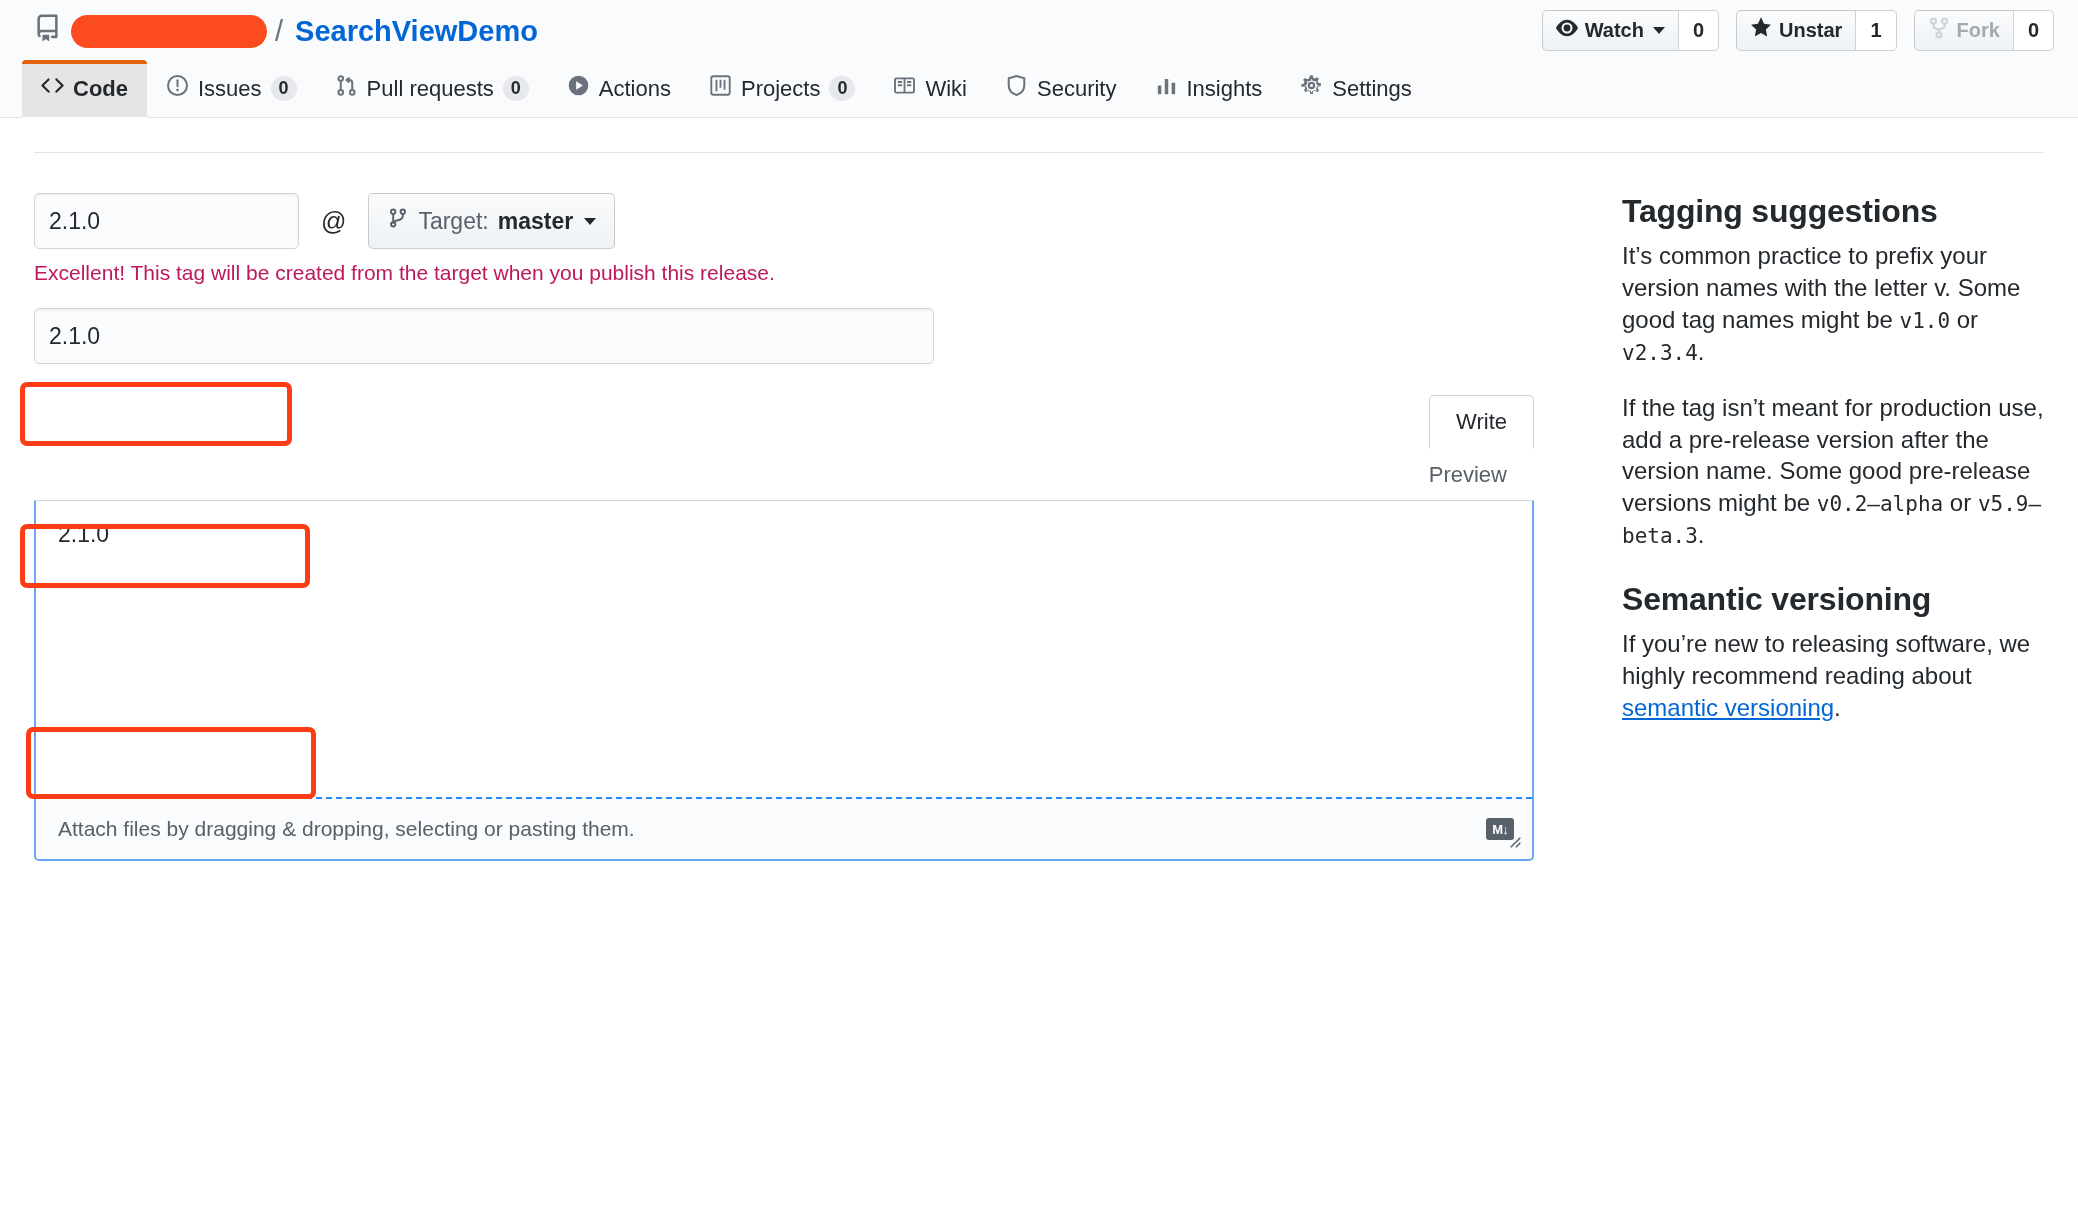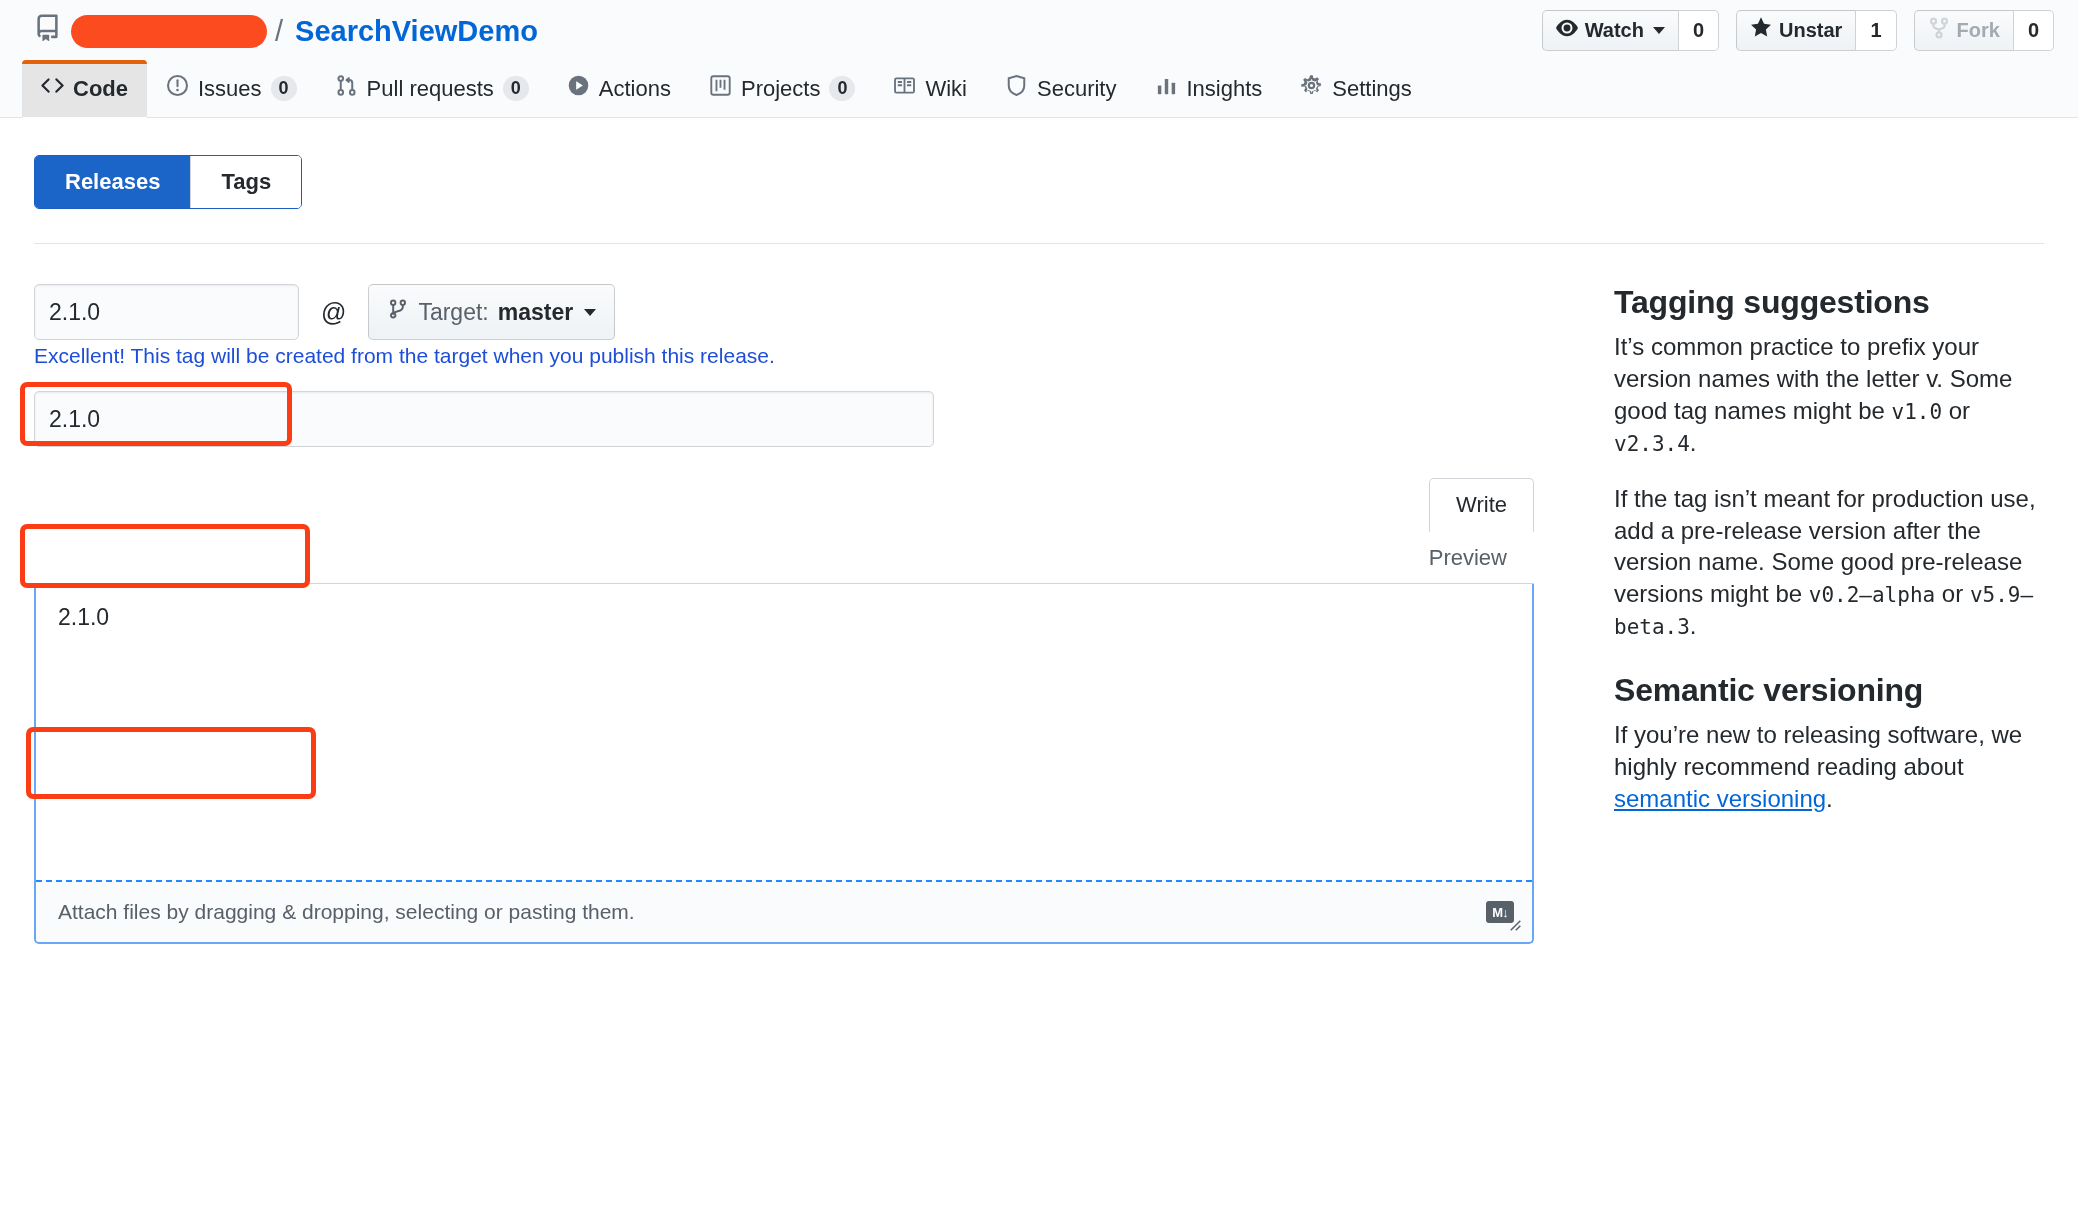--- a/index.html
+++ b/index.html
@@ -112,21 +112,21 @@
   }
   .seg.active { background: #1b64c8; color: #fff; }
   .seg + .seg { border-left: 1px solid #d1d5da; }
   .seg:not(.active) { border-color: #d1d5da; }
 
   .divider {
     margin-top: 34px;
     border-bottom: 1px solid #e1e4e8;
   }
 
-  .content-row { display: flex; gap: 4px; margin-top: 40px; }
+  .content-row { display: flex; gap: 12px; margin-top: 40px; }
   .main-col { width: 1500px; flex: none; }
   .side-col { width: 450px; margin-left: 76px; }
 
   
   .tag-row { display: flex; align-items: center; gap: 22px; }
   .field {
     height: 56px; padding: 0 14px;
     font-size: 23px; color: #24292e;
     background: #fafbfc;
     border: 1px solid #d1d5da; border-radius: 5px;
@@ -139,22 +139,22 @@
   .target-btn {
     display: flex; align-items: center; gap: 9px;
     height: 56px; padding: 0 18px;
     background: linear-gradient(180deg,#fafbfc 0%,#eff3f6 90%);
     border: 1px solid rgba(27,31,35,.2); border-radius: 5px;
     font-size: 23px; color: #586069;
   }
   .target-btn b { color: #24292e; font-weight: 700; }
 
   .hint {
-    margin-top: 4px;
-    font-size: 21px; color: #1d4ed8;
+    margin-top: 12px;
+    font-size: 21px; color: #be185d;
   }
 
   .title-input { width: 900px; margin-top: 23px; display: block; }
 
   
   .editor { margin-top: 31px; }
   .editor-tabs {
     display: flex; align-items: flex-end;
     border-bottom: 1px solid #d1d5da;
     flex-direction: column;
@@ -390,24 +390,20 @@
           </svg>
       </span>
       <span>Settings</span>
     </div>
 
   </div>
 </div>
 
 <div class="page">
 
-  <div class="seg-control">
-    <div class="seg active">Releases</div>
-    <div class="seg">Tags</div>
-  </div>
 
   <div class="divider"></div>
 
   <div class="content-row">
 
     <div class="main-col">
 
       <div class="tag-row">
         <input class="field tag-input" type="text" value="2.1.0" placeholder="Tag version" style="">
         <span class="at-sign">@</span>

